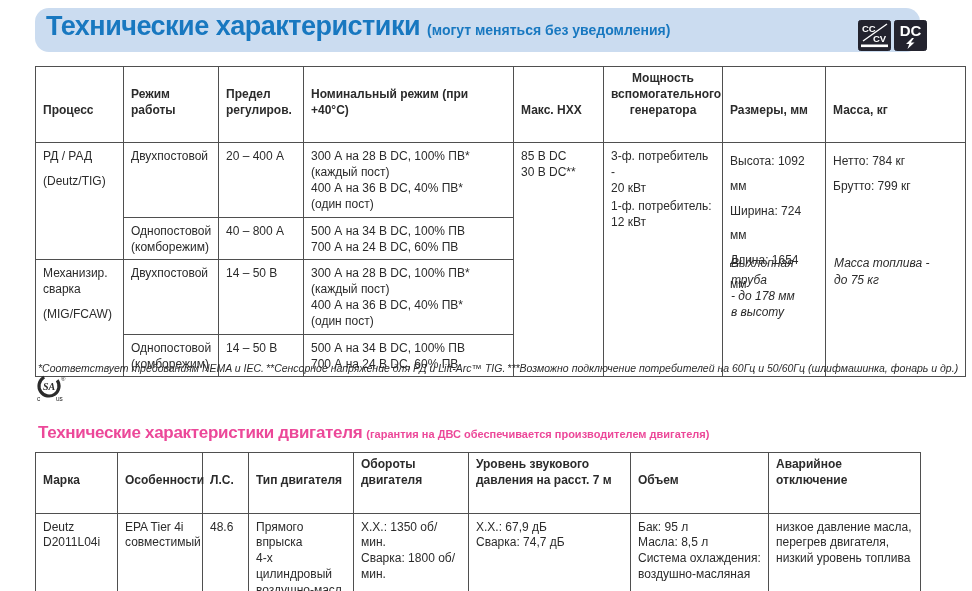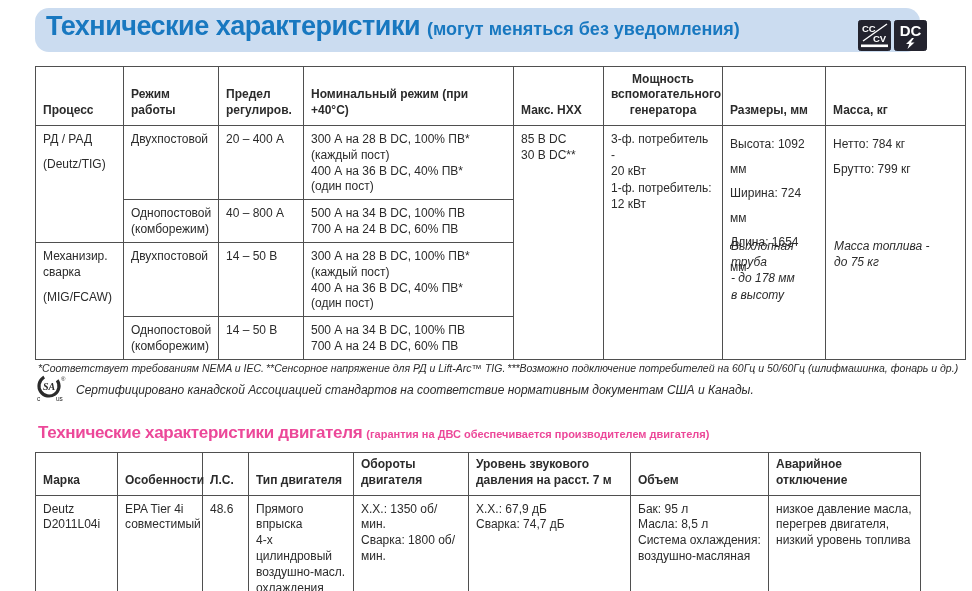--- a/index.html
+++ b/index.html
@@ -3,30 +3,30 @@
 <meta charset="utf-8">
 <style>
   html,body{margin:0;padding:0;background:#fff;}
   .page{
     position:relative;width:972px;height:591px;background:#ffffff;
     font-family:"Liberation Sans","DejaVu Sans",sans-serif;color:#2b2b2b;overflow:hidden;
   }
   
   .band{position:absolute;left:35px;top:8px;width:885px;height:44px;background:#cbdcf0;border-radius:14px;}
   .band-title{position:absolute;left:46px;top:11px;color:#1878c0;font-size:27px;font-weight:bold;letter-spacing:-0.5px;}
-  .band-note{color:#1878c0;font-size:18px;font-weight:bold;margin-left:7px;letter-spacing:0;}
+  .band-note{color:#1878c0;font-size:14px;font-weight:bold;margin-left:7px;letter-spacing:0;}
   .badge{position:absolute;top:20px;margin-left:24px;}
   .badge-cccv{left:834px;}
   .badge-dc{left:870px;}
   
   table{border-collapse:collapse;table-layout:fixed;font-size:12px;line-height:1.32;color:#2b2b2b;}
   .t1{position:absolute;left:35px;top:66px;width:930px;}
   .t2{position:absolute;left:35px;top:452px;width:885px;}
   th,td{border:1px solid #4f4f4f;padding:4px 7px;box-sizing:border-box;}
-  th{vertical-align:bottom;text-align:left;font-weight:bold;padding-bottom:6px;}
+  th{vertical-align:bottom;text-align:left;font-weight:bold;padding-bottom:24px;}
   td{vertical-align:top;padding-top:6px;}
   th div,td div{white-space:pre-line;}
   .th-center{text-align:center;}
   .hrow1{height:59px;}
   .r1{height:68px;} .r2{height:39px;} .r3{height:67px;} .r4{height:39px;}
   .hrow2{height:36px;}
   .r-engine{height:77px;}
   .rel{position:relative;}
   .code{margin-top:9px;}
   .gap2{margin-top:2px;}
@@ -209,21 +209,20 @@
   <div class="csa-row">
     <span>
       <svg width="30" height="30" viewBox="0 0 30 30">
         <circle cx="13" cy="13" r="10" fill="none" stroke="#2b2b2b" stroke-width="3.2" stroke-dasharray="48 15" transform="rotate(-35 13 13)"></circle>
         <text x="13" y="17" text-anchor="middle" font-size="10" font-weight="bold" font-style="italic" fill="#2b2b2b" font-family="Liberation Serif, serif">SA</text>
         <text x="25" y="8" font-size="6" fill="#2b2b2b">®</text>
         <text x="1" y="28" font-size="6.5" fill="#2b2b2b">c</text>
         <text x="20" y="28" font-size="6.5" fill="#2b2b2b">us</text>
       </svg>
     </span>
-    <span class="csa-text">Сертифицировано канадской Ассоциацией стандартов на соответствие нормативным документам США и Канады.</span>
   </div>
 
   <div class="eng-title"><span>Технические характеристики двигателя</span><span class="eng-note">(гарантия на ДВС обеспечивается производителем двигателя)</span></div>
 
   <table class="t2">
     <colgroup>
       <col style="width:82px">
         <col style="width:85px">
         <col style="width:46px">
         <col style="width:105px">

